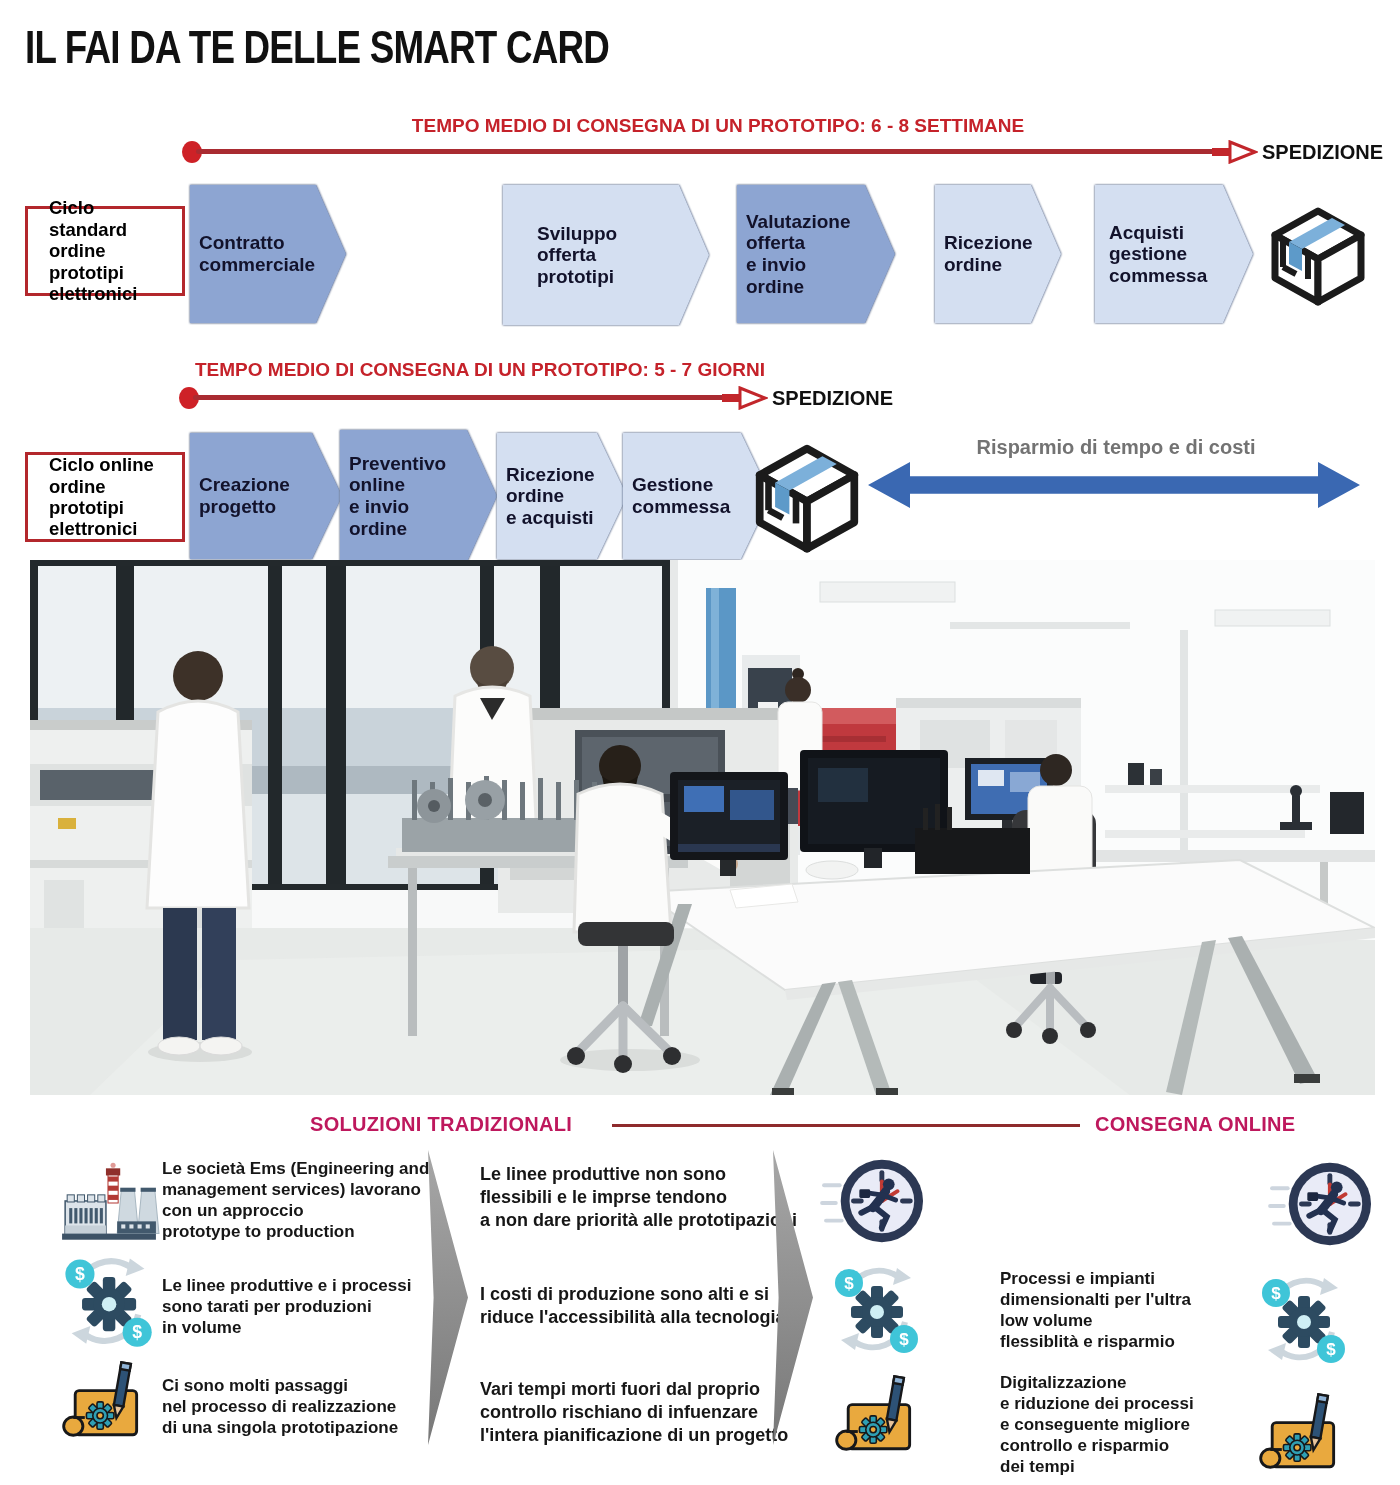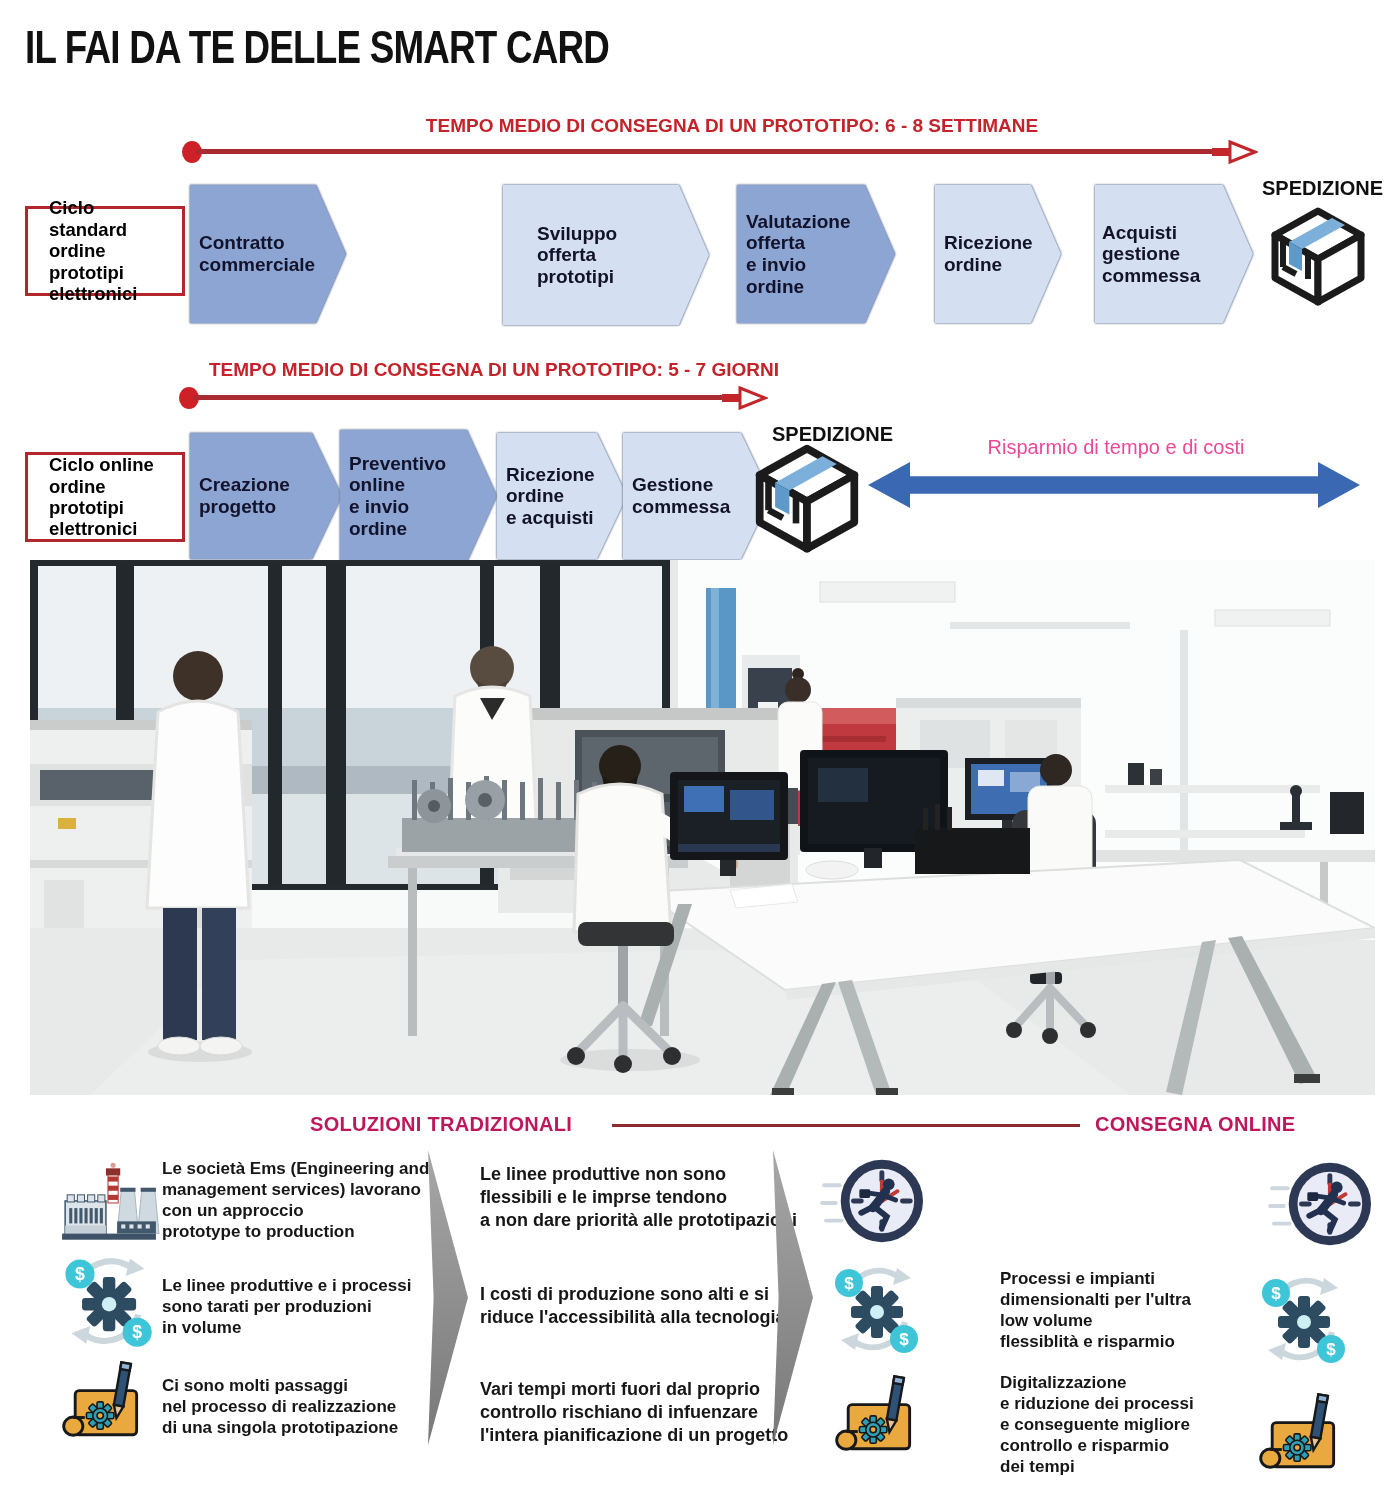--- a/index.html
+++ b/index.html
@@ -4,40 +4,40 @@
 <style>
   html,body{margin:0;padding:0;background:#fff;}
   #page{position:relative;width:1400px;height:1485px;background:#ffffff;overflow:hidden;
         font-family:"Liberation Sans","DejaVu Sans",sans-serif;}
   .abs{position:absolute;}
   .pre{white-space:pre-line;}
   
   #title{left:25px;top:20px;font-size:46px;font-weight:800;color:#111;
          transform:scaleX(.8);transform-origin:left top;letter-spacing:-1px;white-space:nowrap;}
   
-  .tl-label{color:#c5222a;font-weight:bold;font-size:19px;text-align:center;margin-left:14px;}
+  .tl-label{color:#c5222a;font-weight:bold;font-size:19px;text-align:center;}
   .tl-line{height:5px;background:#a92b31;border-radius:3px;}
   .tl-dot{width:20px;height:22px;border-radius:50%;background:#ce2127;}
-  .sped{font-weight:bold;font-size:20px;color:#101010;margin-top:36px;}
+  .sped{font-weight:bold;font-size:20px;color:#101010;}
   
   .chev-wrap{position:absolute;filter:drop-shadow(0 0 1px #76839e) drop-shadow(0 0 .5px #76839e);}
   .chev{width:100%;height:100%;box-sizing:border-box;display:flex;align-items:center;
         padding:6px 32px 6px 9px;font-weight:bold;font-size:19px;line-height:1.14;color:#12122b;
         clip-path:polygon(0 0,calc(100% - 30px) 0,100% 50%,calc(100% - 30px) 100%,0 100%);}
   .chev.dark{background:#8da5d2;}
   .chev.light{background:#d4dff1;}
   .chev.sm{font-size:16.5px;}
   .cycle-box{border:3px solid #b3272c;background:#fff;box-sizing:border-box;
              display:flex;align-items:center;padding:4px 21px;font-weight:bold;
              font-size:18.5px;line-height:1.16;color:#000;}
   
   .dbl-arrow{background:#3a68b2;
     clip-path:polygon(0 50%,42px 0,42px 31%,calc(100% - 42px) 31%,calc(100% - 42px) 0,100% 50%,
                       calc(100% - 42px) 100%,calc(100% - 42px) 69%,42px 69%,42px 100%);}
-  .savings{font-weight:normal;font-size:20px;color:#ec4899;text-align:center;}
+  .savings{font-weight:bold;font-size:20px;color:#737373;text-align:center;}
   
   .sol-h{font-weight:bold;font-size:20px;color:#be185d;letter-spacing:.3px;white-space:nowrap;}
   .sol-line{height:3px;background:#8e2a2c;}
   .btxt{font-weight:bold;font-size:17px;line-height:1.24;color:#161616;}
   .btxt.mid{font-size:18px;line-height:1.28;}
   .garrow{background:linear-gradient(180deg,#a7a7a7,#787878);
           clip-path:polygon(0 0,100% 50%,0 100%,14% 50%);}
 </style>
 </head>
 <body>
@@ -70,21 +70,21 @@
   <div class="chev-wrap" style="left:737px;top:185px;width:158px;height:138px">
       <div class="chev dark pre">Valutazione
 offerta
 e invio ordine</div>
     </div>
   <div class="chev-wrap" style="left:935px;top:185px;width:126px;height:138px">
       <div class="chev light pre">Ricezione
 ordine</div>
     </div>
   <div class="chev-wrap" style="left:1095px;top:185px;width:158px;height:138px">
-      <div class="chev light pre" style="padding-left:7px">Acquisti
+      <div class="chev light pre" style="padding-left:14px">Acquisti
 gestione
 commessa</div>
     </div>
 
   <svg class="abs" style="left:1268px;top:203px" width="100" height="104" viewBox="0 0 100 100">
     <g stroke="#1b1b1b" stroke-width="7" stroke-linejoin="round">
       <polygon points="50,6 93,30 50,54 7,30" fill="#fff"></polygon>
       <polygon points="7,30 50,54 50,97 7,73" fill="#fff"></polygon>
       <polygon points="93,30 50,54 50,97 93,73" fill="#fff"></polygon>
     </g>

